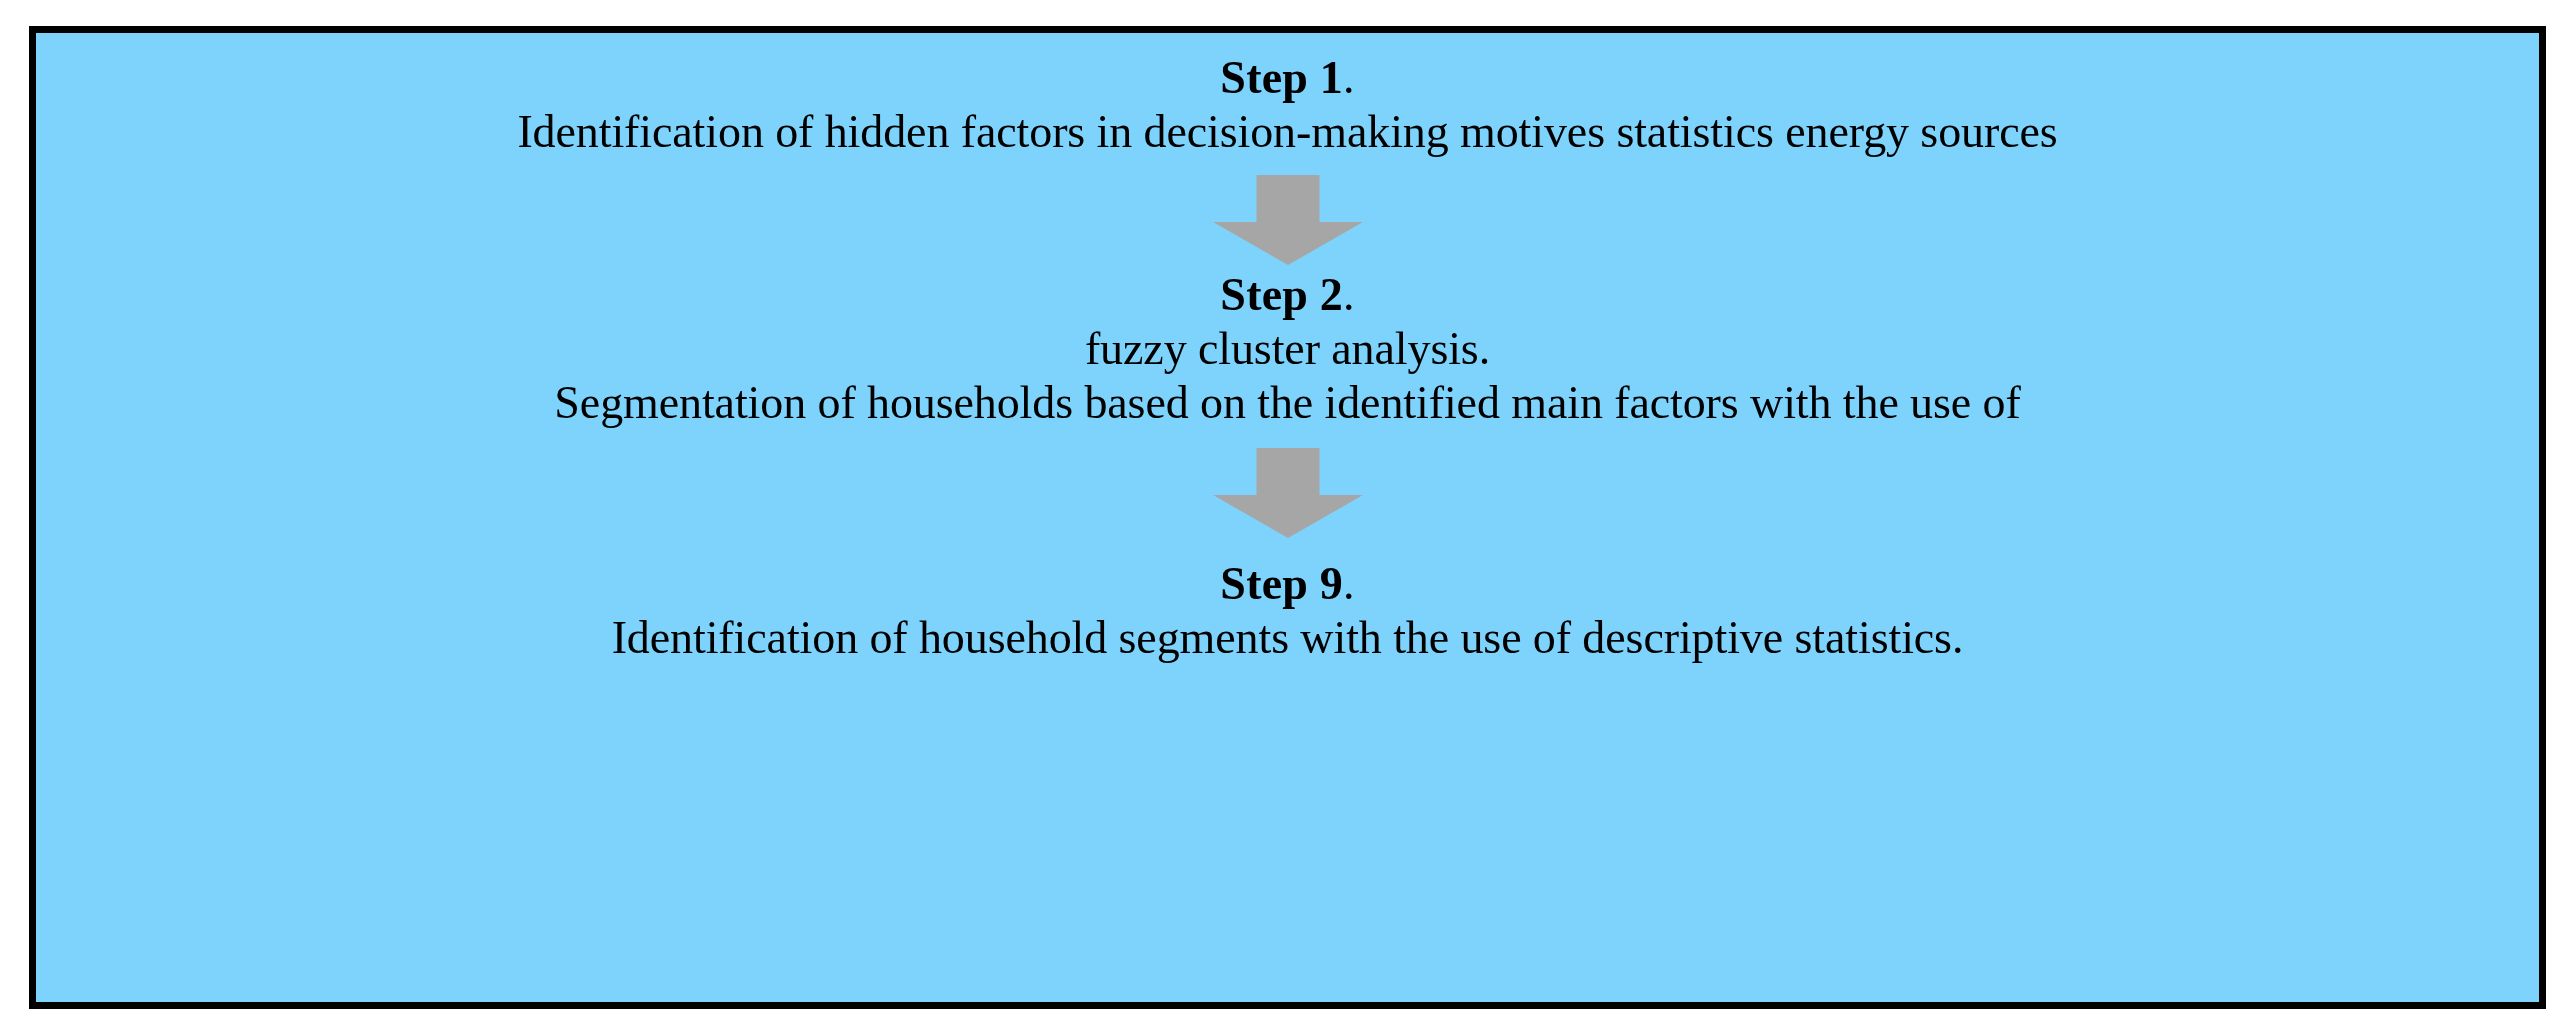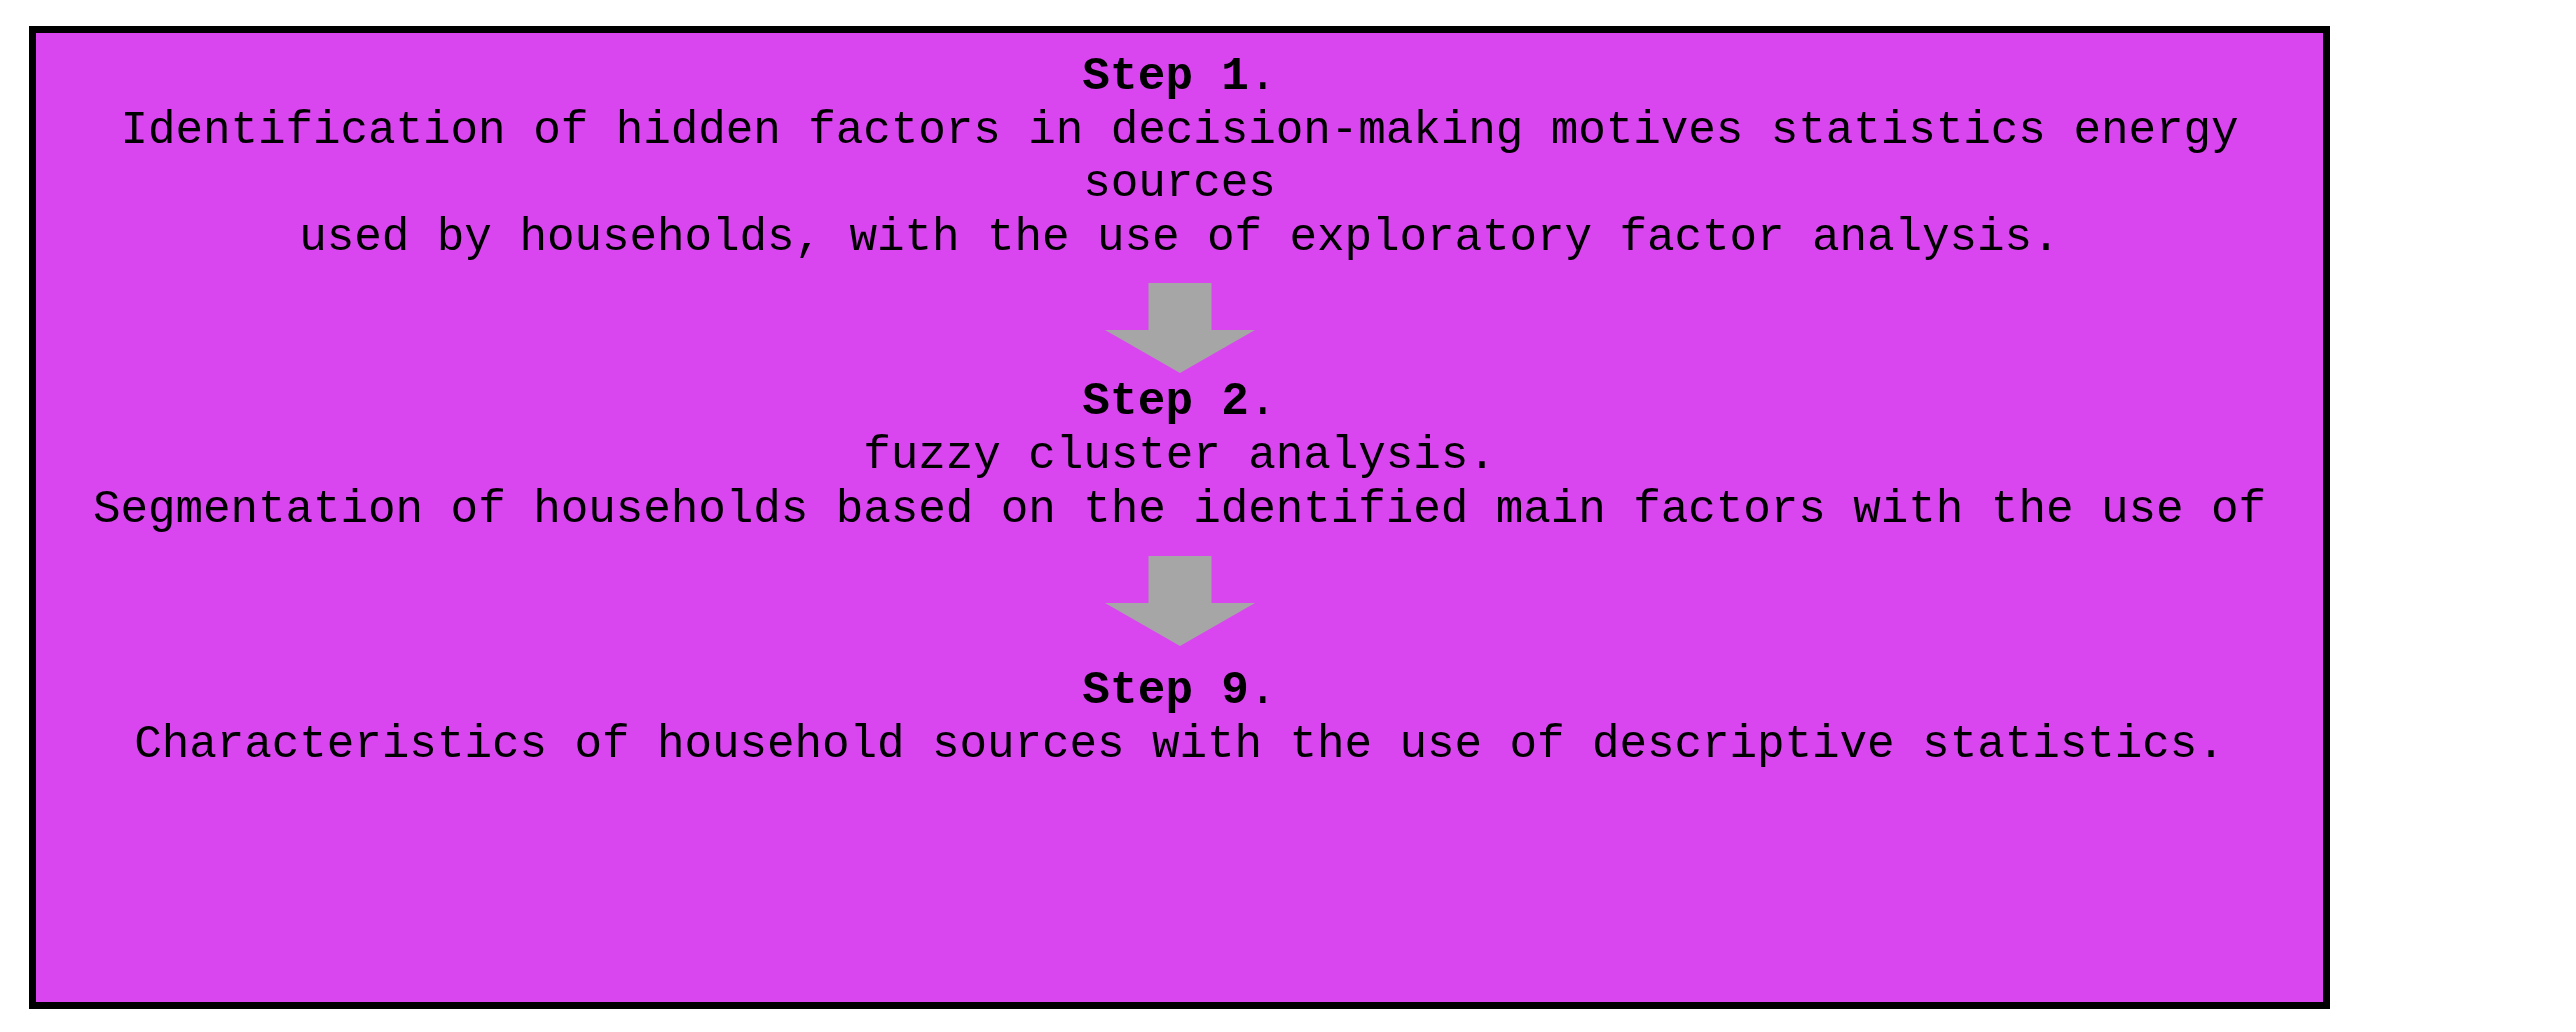--- a/index.html
+++ b/index.html
@@ -12,26 +12,25 @@
     height: 1033px;
     overflow: hidden;
     font-family: "Liberation Serif", "DejaVu Serif", serif;
     color: #000000;
   }
 
   #figure-frame {
     position: absolute;
     left: 29px;
     top: 26px;
-    width: 2301px;
+    width: 2517px;
     height: 983px;
     box-sizing: border-box;
     border: 7px solid #000000;
-    background: #d946ef;
-    font-family: Liberation Mono, monospace;
+    background: #7dd3fc;
   }
 
   #flow-stack {
     position: absolute;
     left: 7px;
     right: 7px;
     top: 7px;
     bottom: 7px;
     display: flex;
     flex-direction: column;
@@ -102,21 +101,20 @@
 </head>
 <body>
 
 <div id="figure-frame">
   <div id="flow-stack">
 
     <div class="step-block" id="step-1">
       <div class="step-heading"><span>Step 1</span><span class="heading-period">.</span></div>
       <div class="step-body">
         <span class="body-line">Identification of hidden factors in decision-making motives statistics energy sources</span>
-        <span class="body-line">used by households, with the use of exploratory factor analysis.</span>
       </div>
     </div>
 
     <div class="flow-arrow" id="arrow-1">
       <div class="arrow-shaft"></div>
       <div class="arrow-head"></div>
     </div>
 
     <div class="step-block" id="step-2">
       <div class="step-heading"><span>Step 2</span><span class="heading-period">.</span></div>
@@ -127,19 +125,19 @@
     </div>
 
     <div class="flow-arrow" id="arrow-2">
       <div class="arrow-shaft"></div>
       <div class="arrow-head"></div>
     </div>
 
     <div class="step-block" id="step-3">
       <div class="step-heading"><span>Step 9</span><span class="heading-period">.</span></div>
       <div class="step-body">
-        <span class="body-line">Characteristics of household sources with the use of descriptive statistics.</span>
+        <span class="body-line">Identification of household segments with the use of descriptive statistics.</span>
       </div>
     </div>
 
   </div>
 </div>
 
 
 </body></html>

